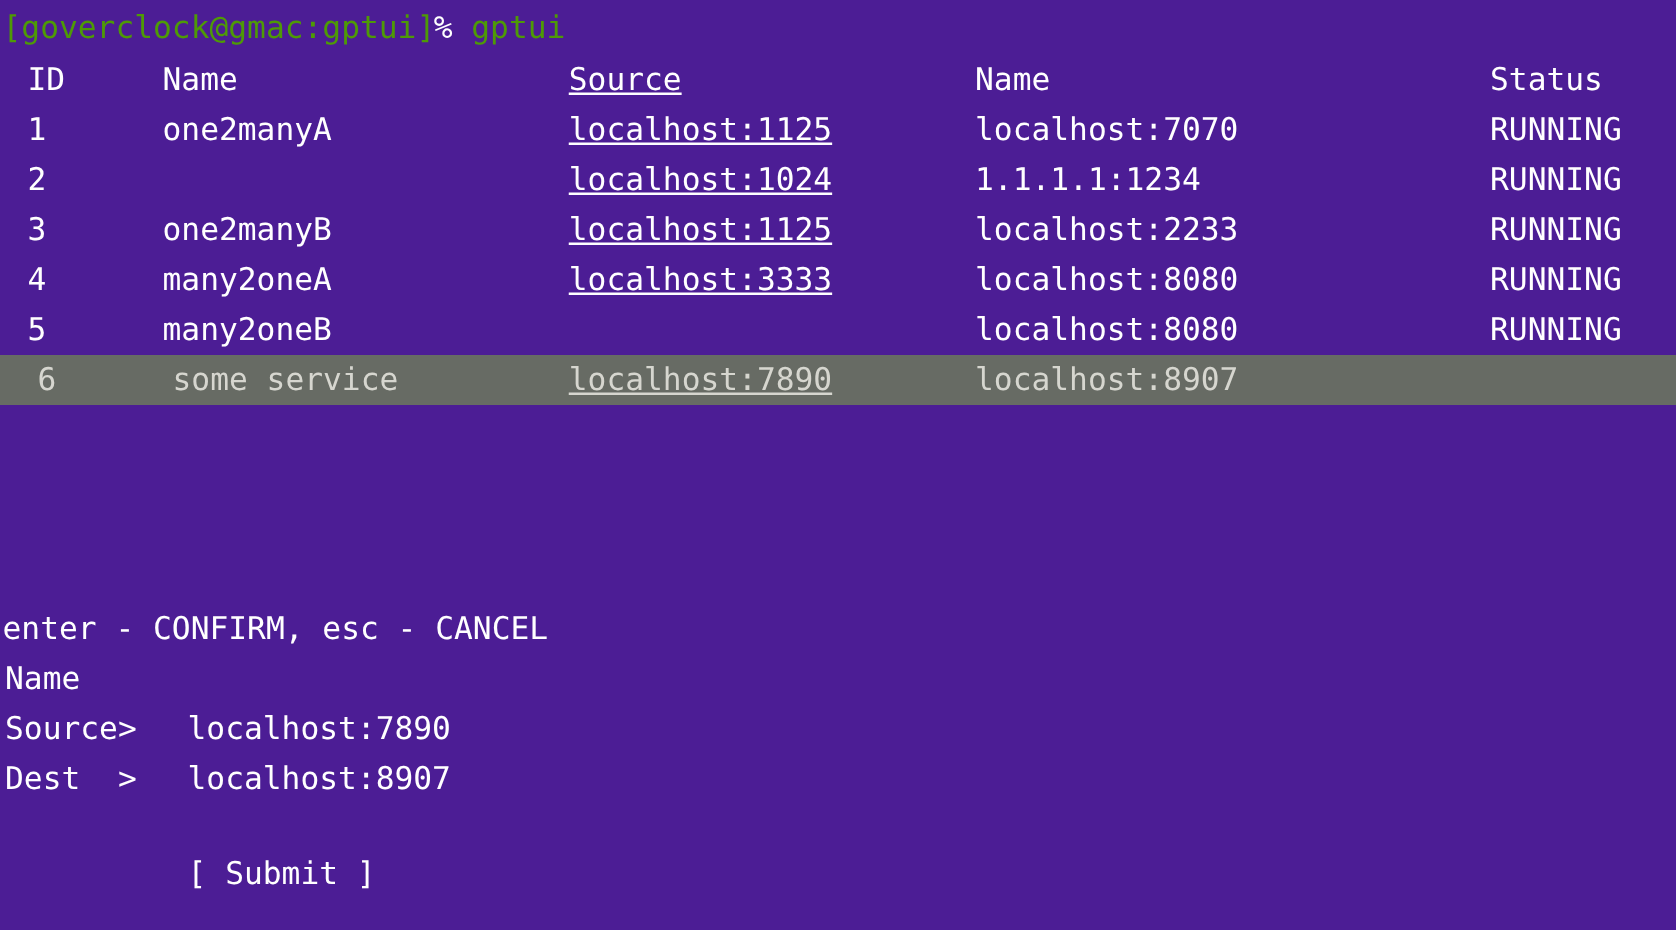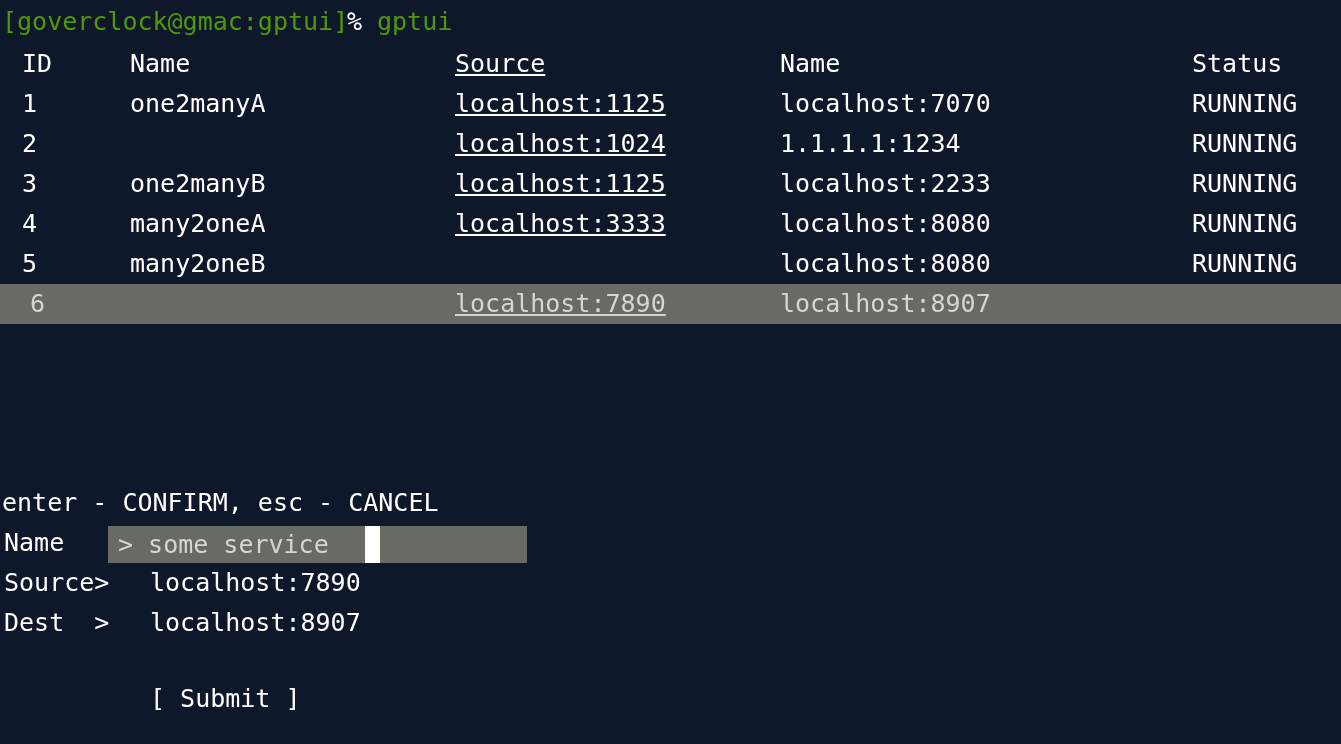--- a/index.html
+++ b/index.html
@@ -15,21 +15,21 @@
     font-size: 25px;
     line-height: 40px;
     color: #ffffff;
     -webkit-font-smoothing: none;
   }
 
   .term {
     position: relative;
     width: 1341px;
     height: 744px;
-    background: #0f172a;
+    background: #4c1d95;
   }
 
   
   .line {
     position: absolute;
     left: 0;
     width: 1341px;
     height: 40px;
     white-space: pre;
   }
@@ -195,32 +195,29 @@
 
   <div class="row" style="top:244px">
     <span class="cell c-id">5</span>
     <span class="cell c-name">many2oneB</span>
     <span class="cell c-dest">localhost:8080</span>
     <span class="cell c-status">RUNNING</span>
   </div>
 
   <div class="row selected" style="top:284px">
     <span class="cell c-id">6</span>
+    <span class="cell c-name">some service</span>
     <span class="cell c-source">localhost:7890</span>
     <span class="cell c-dest">localhost:8907</span>
   </div>
 
   <div class="line hint">enter - CONFIRM, esc - CANCEL</div>
 
   <div class="field-row" id="name-field-row">
     <span class="field-label">Name</span>
-    <div id="name-input-box">
-      <span id="name-input-text">&gt; some service</span>
-      <span id="name-cursor"></span>
-    </div>
   </div>
 
   <div class="field-row" id="source-field-row">
     <span class="field-label">Source&gt;</span>
     <span class="field-value field-value-plain">localhost:7890</span>
   </div>
 
   <div class="field-row" id="dest-field-row">
     <span class="field-label">Dest  &gt;</span>
     <span class="field-value field-value-plain">localhost:8907</span>

